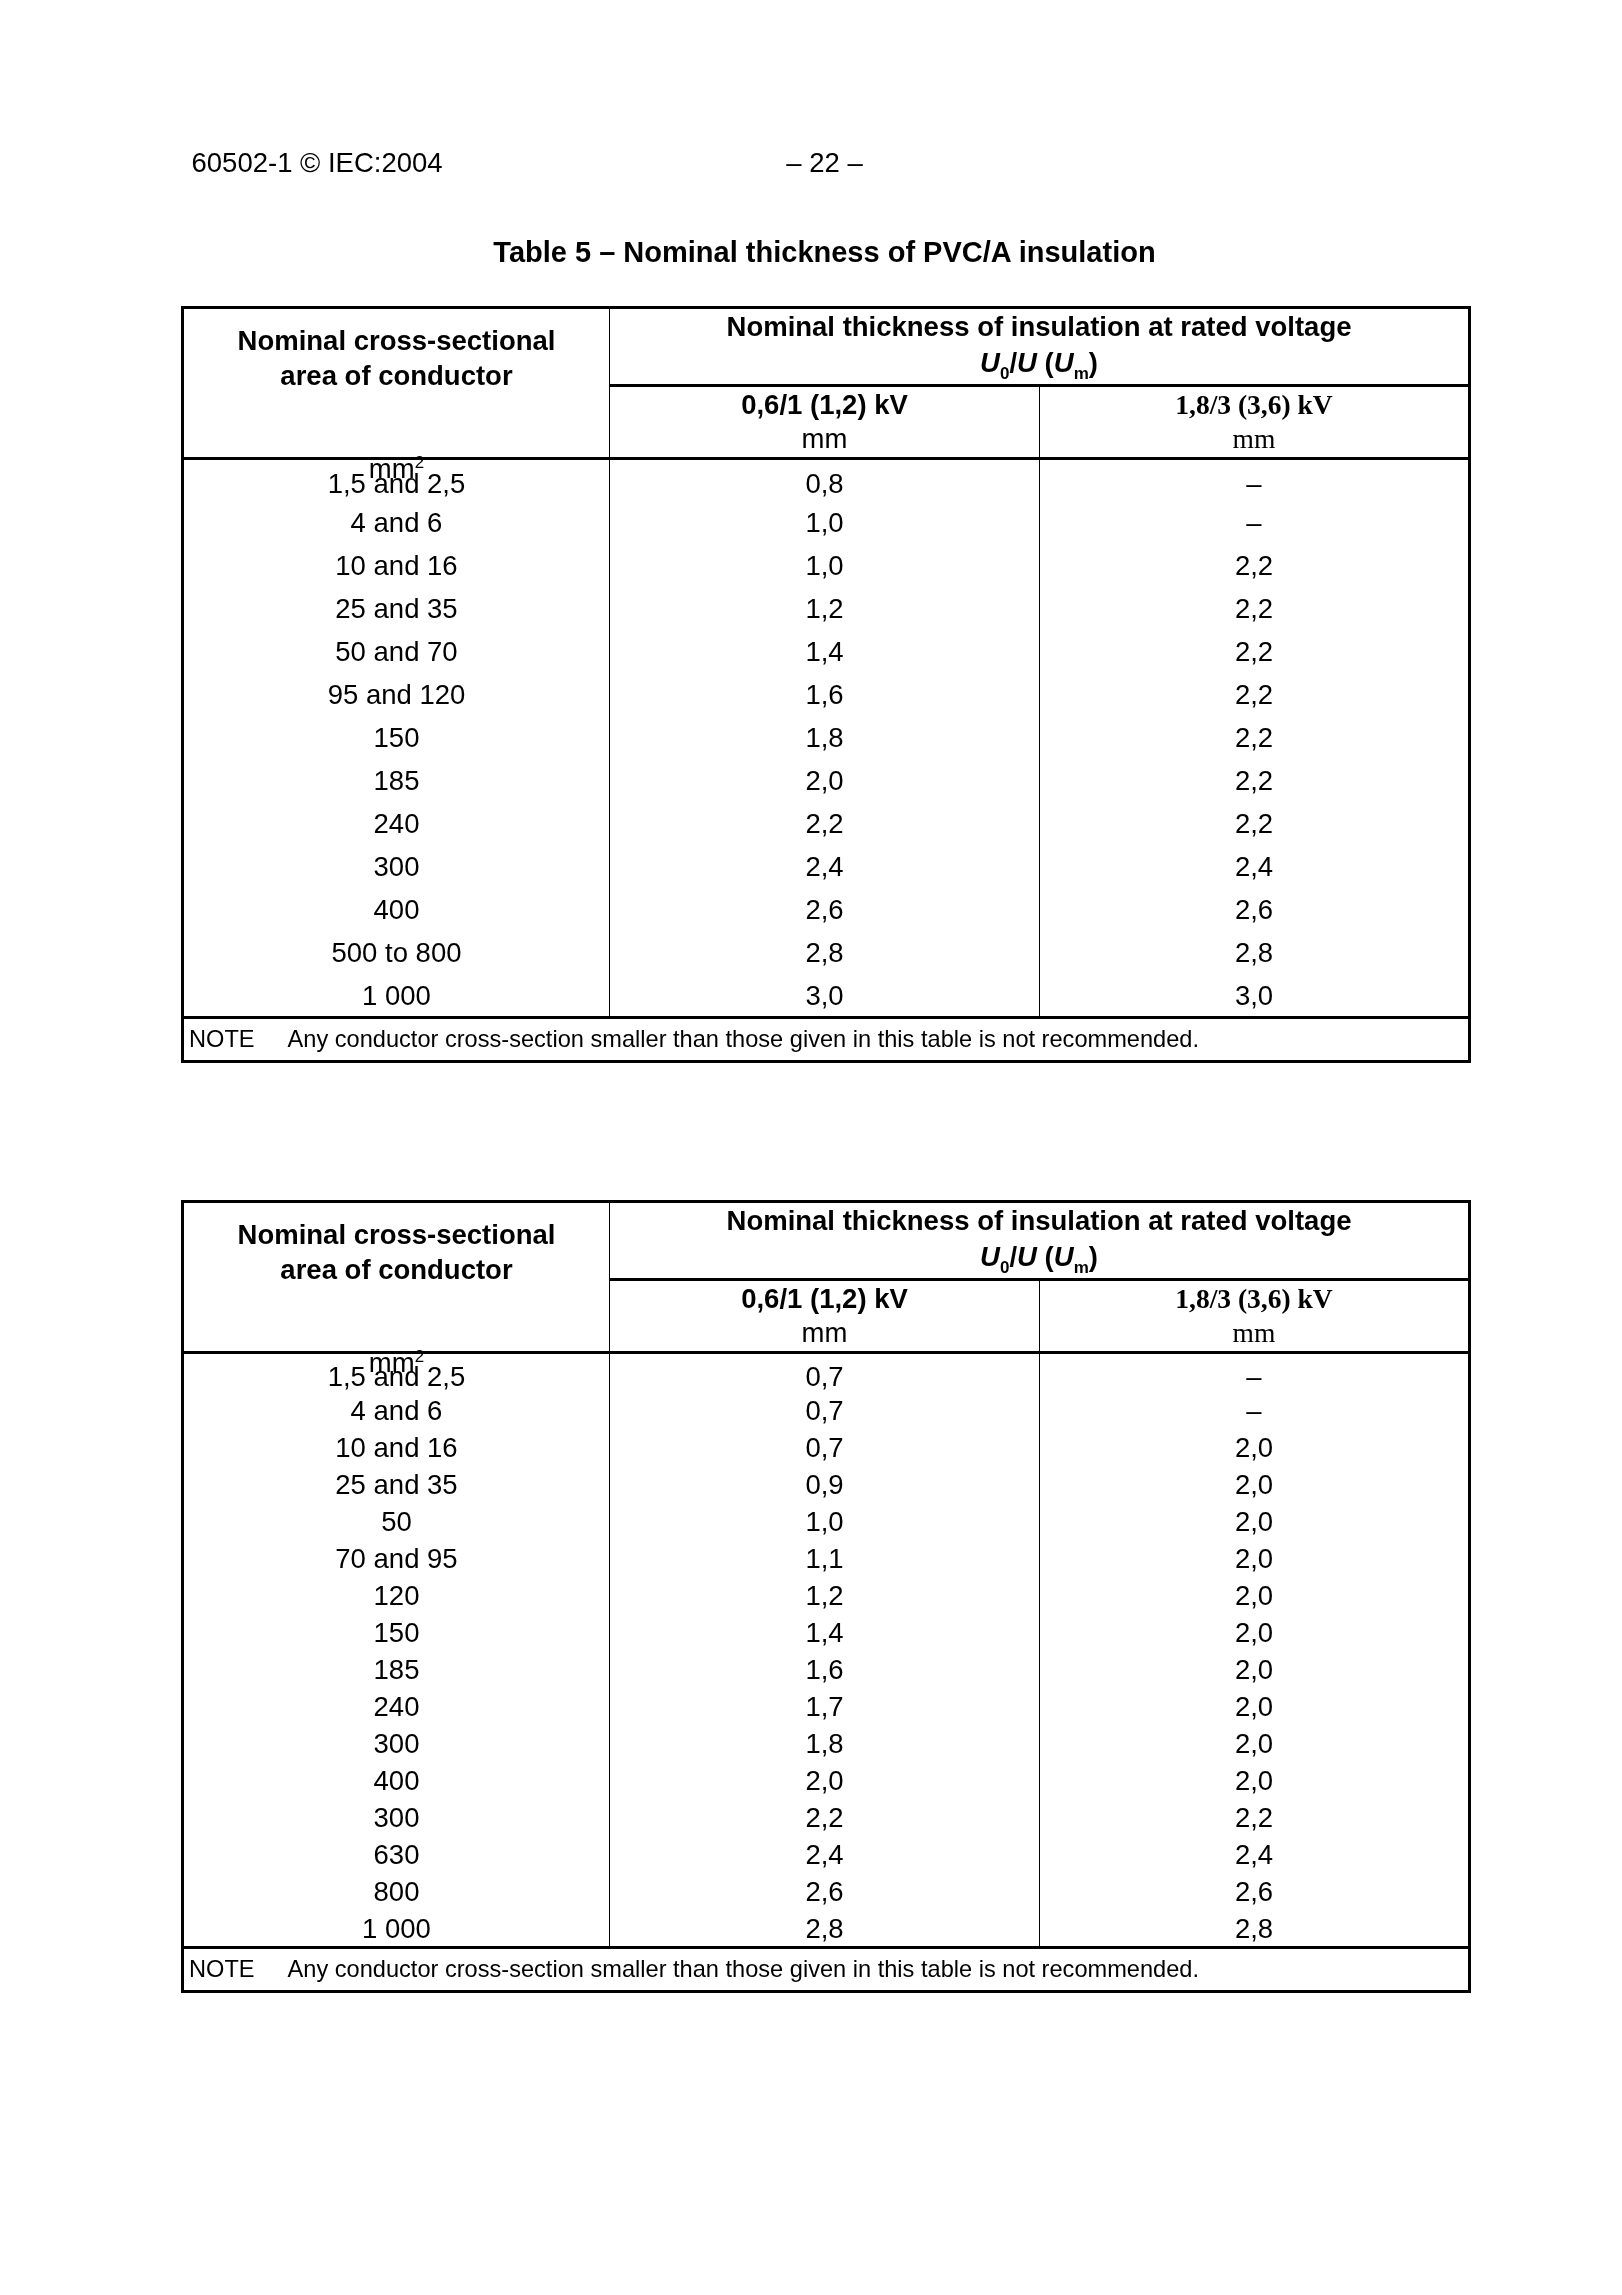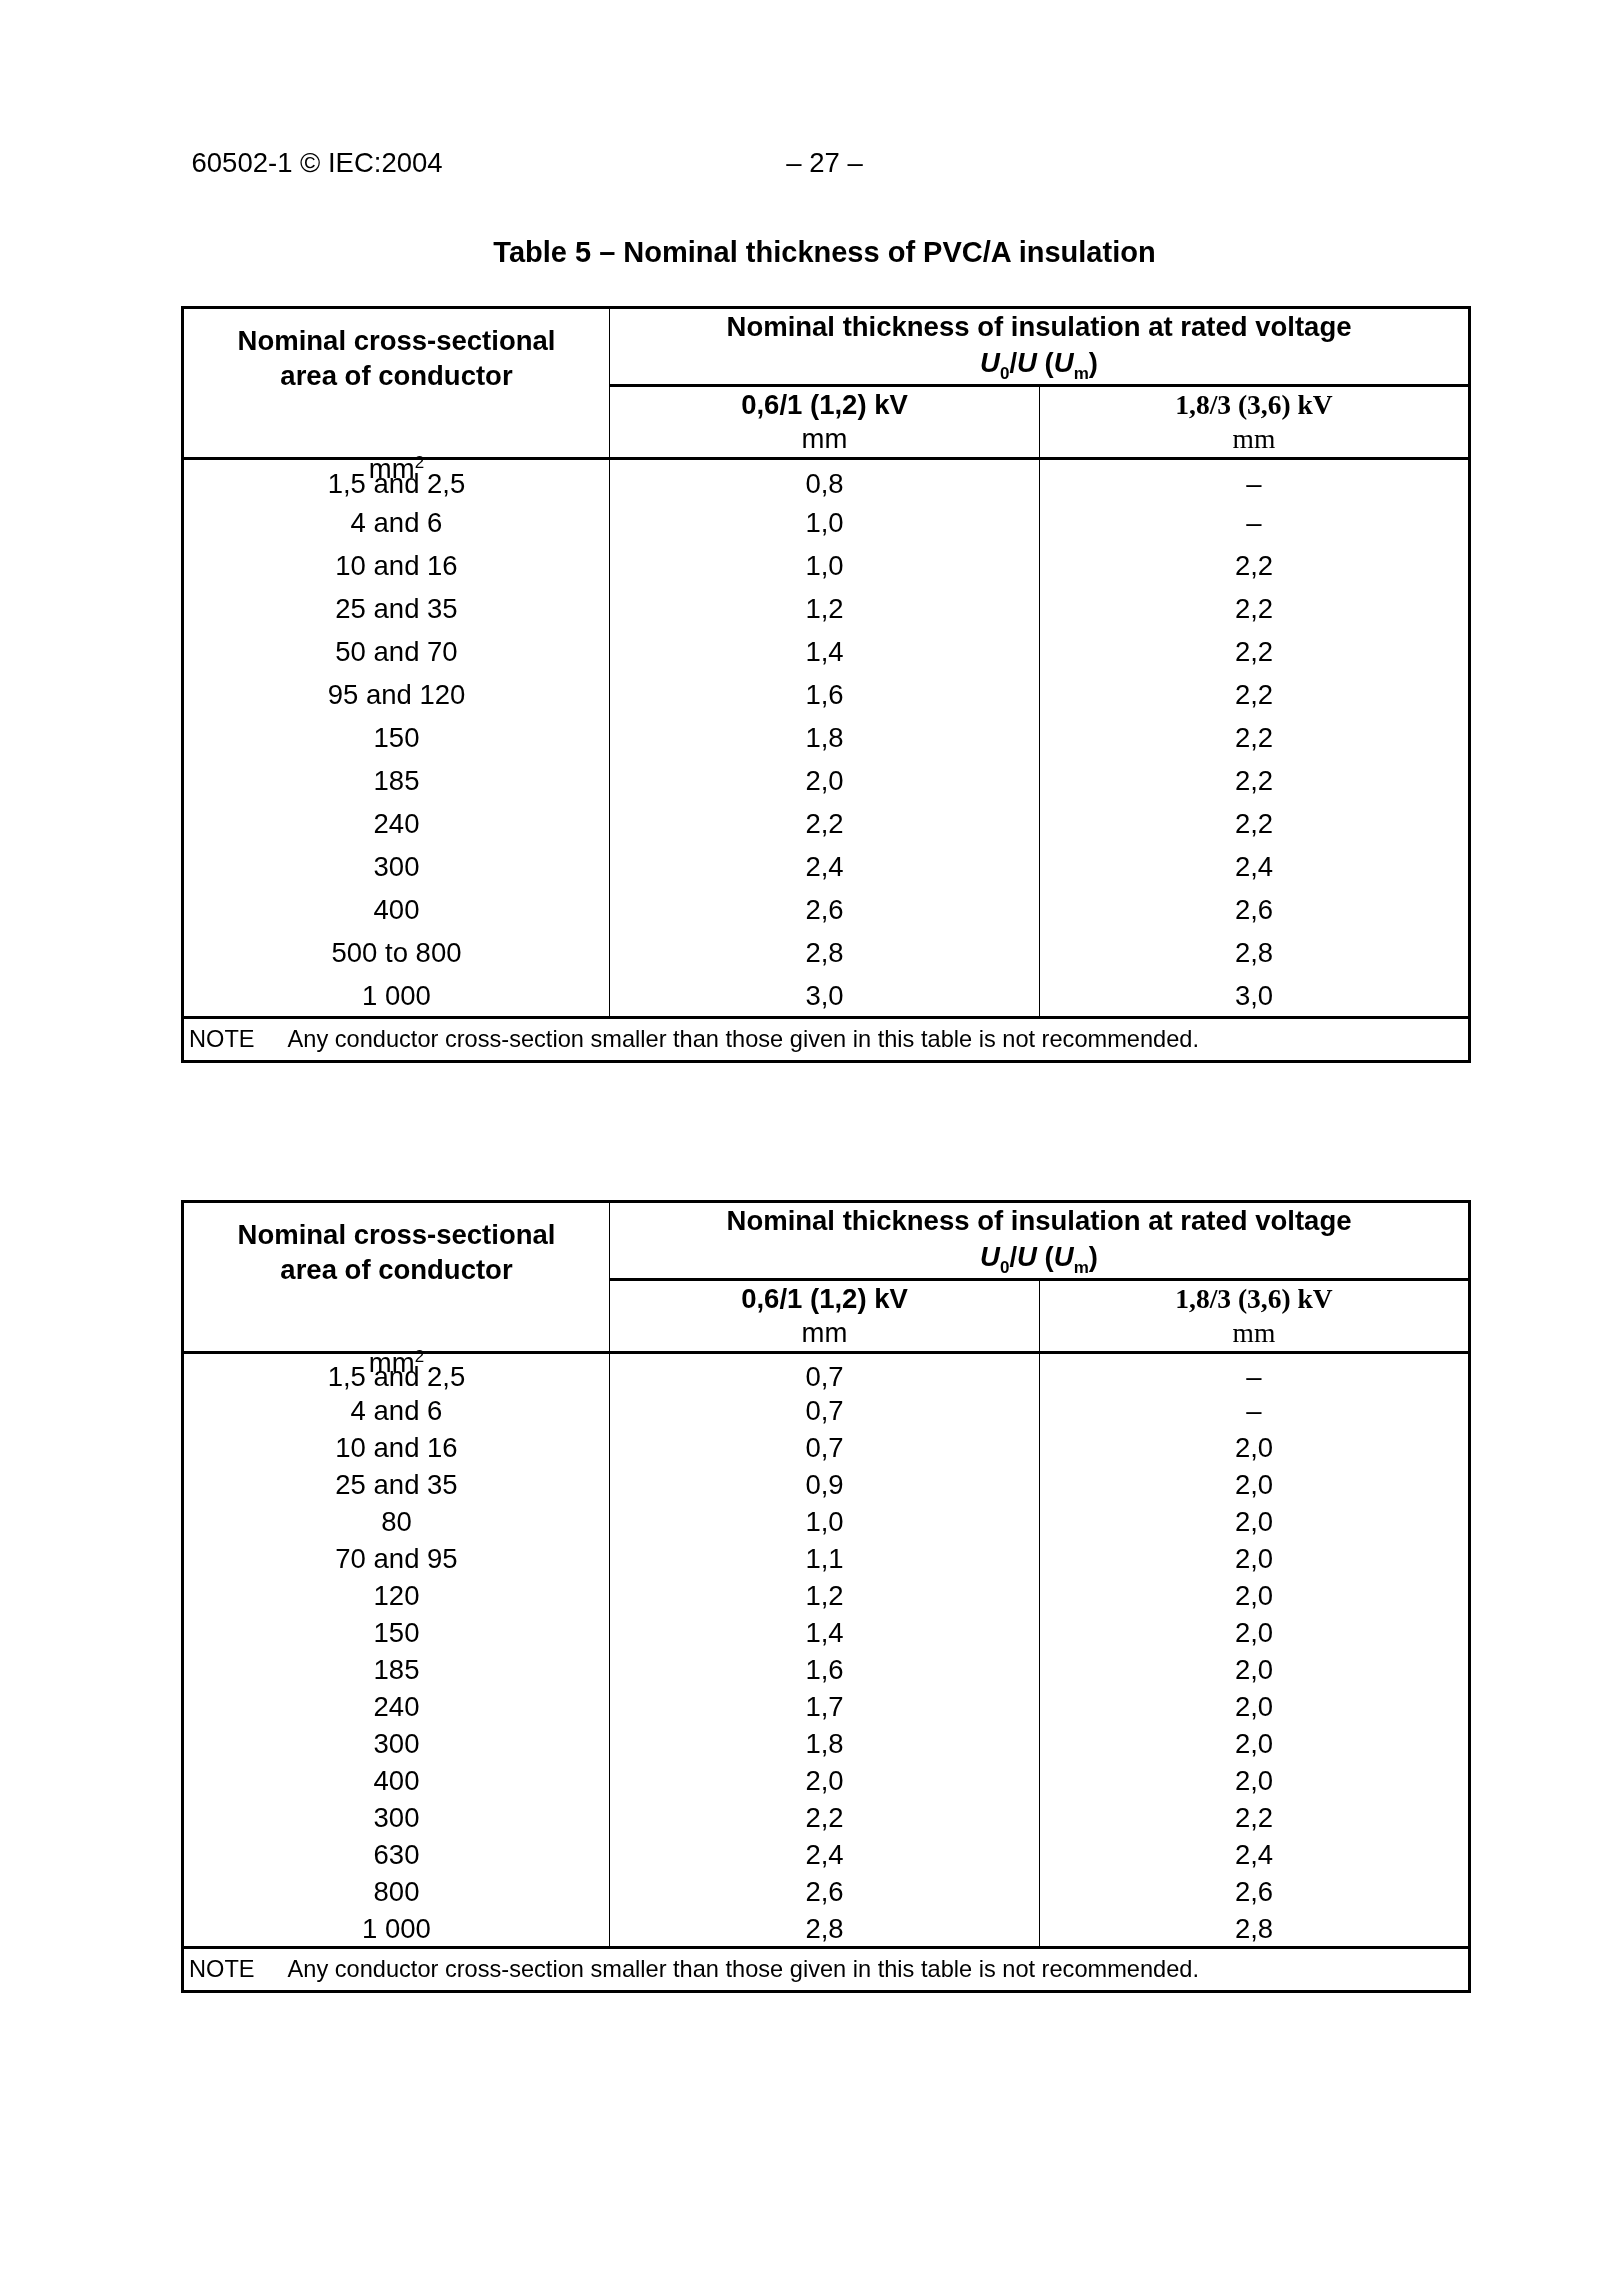--- a/index.html
+++ b/index.html
@@ -68,21 +68,21 @@
     padding-left:5px;}
   .note-label{margin-right:33px;}
 </style>
 </head>
 <body>
 
 <div class="page">
 
   <div class="running-header">
     <span class="doc-ref">60502-1 © IEC:2004</span>
-    <span class="page-num">– 27 –</span>
+    <span class="page-num">– 22 –</span>
   </div>
 
   <div class="table-title" id="title-t5">Table 5 – Nominal thickness of PVC/A insulation</div>
 
   <table class="data-table" id="table-t5">
     <colgroup>
         <col class="c-area">
         <col class="c-v1">
         <col class="c-v2">
       </colgroup>
@@ -238,21 +238,21 @@
           <td class="col-area">10 and 16</td>
           <td class="col-v1">0,7</td>
           <td class="col-v2">2,0</td>
         </tr>
         <tr>
           <td class="col-area">25 and 35</td>
           <td class="col-v1">0,9</td>
           <td class="col-v2">2,0</td>
         </tr>
         <tr>
-          <td class="col-area">80</td>
+          <td class="col-area">50</td>
           <td class="col-v1">1,0</td>
           <td class="col-v2">2,0</td>
         </tr>
         <tr>
           <td class="col-area">70 and 95</td>
           <td class="col-v1">1,1</td>
           <td class="col-v2">2,0</td>
         </tr>
         <tr>
           <td class="col-area">120</td>

